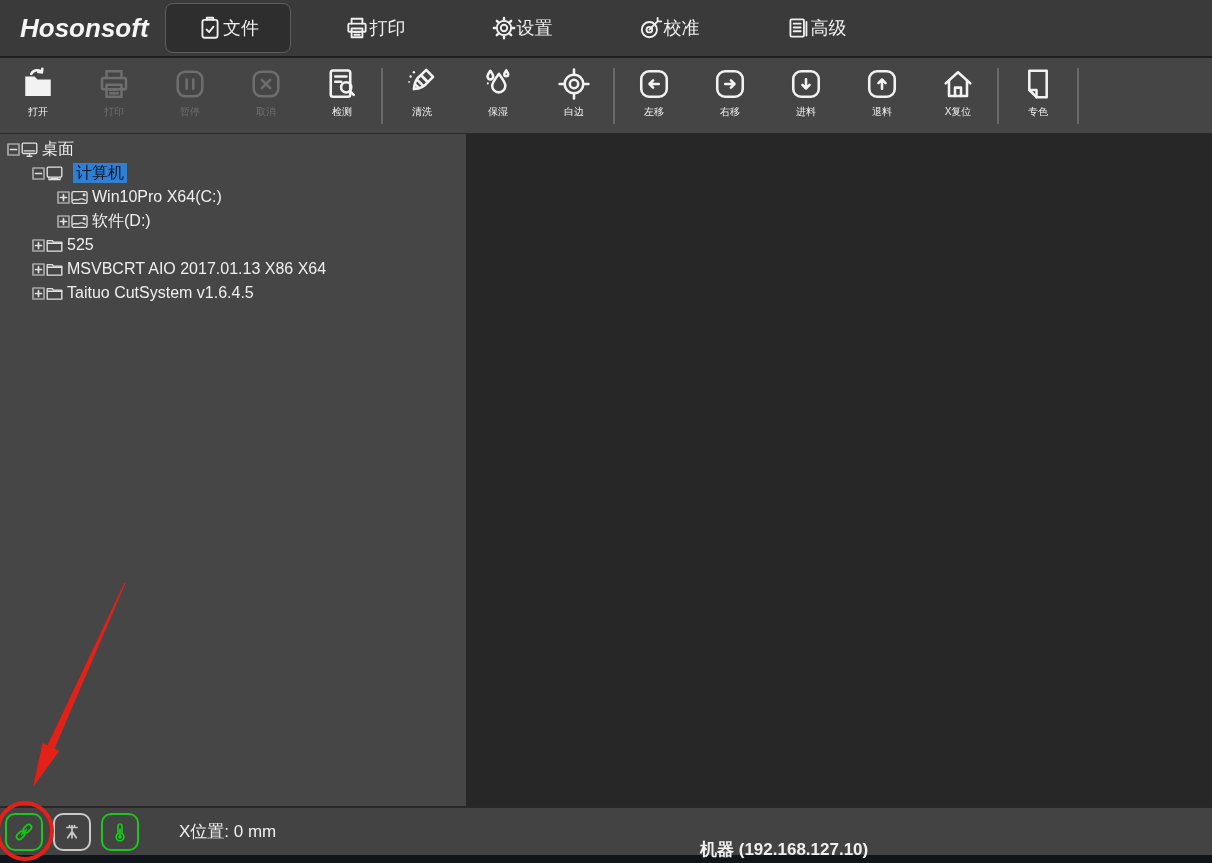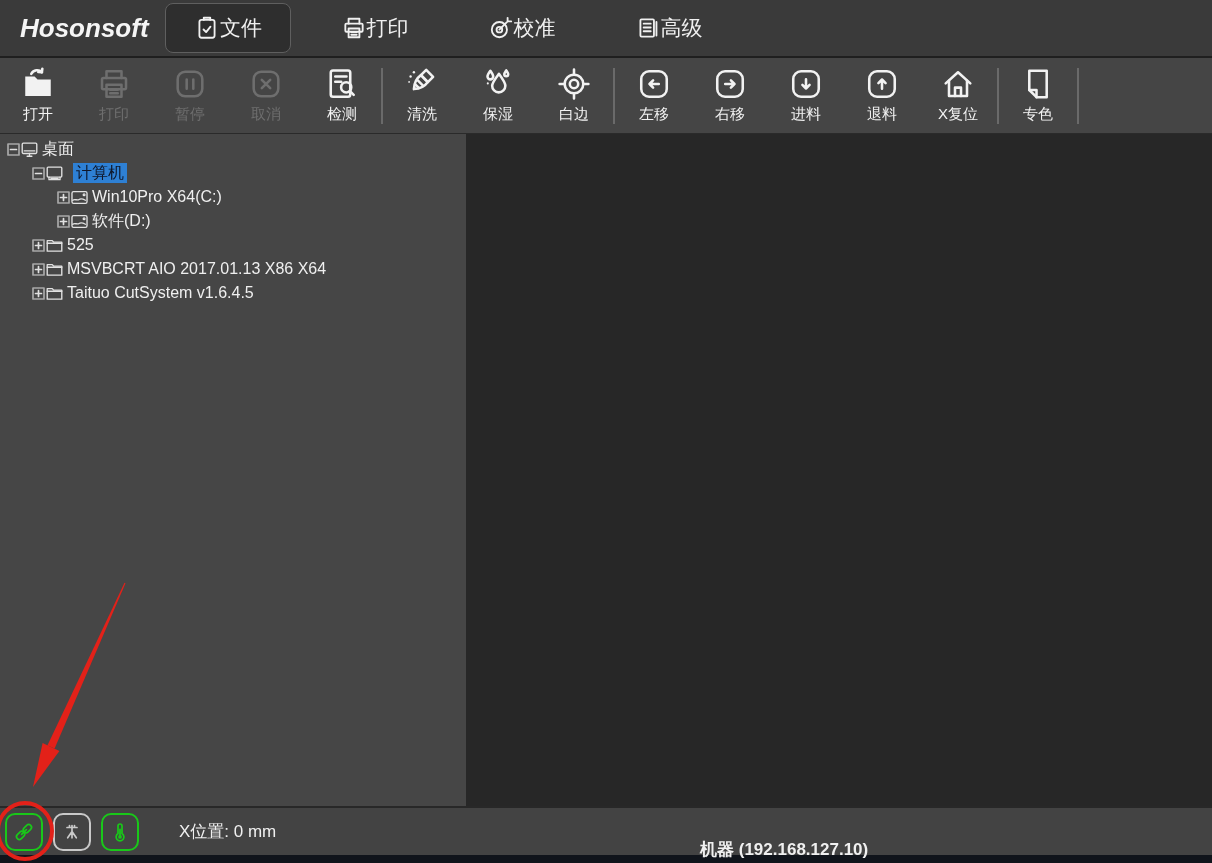--- a/index.html
+++ b/index.html
@@ -6,32 +6,32 @@
   html,body { width:1212px; height:863px; overflow:hidden; background:#272727;
               font-family:"Liberation Sans","DejaVu Sans",sans-serif; }
   .app { position:relative; width:1212px; height:863px; display:flex; flex-direction:column; }
 
   
   .menubar { height:58px; background:#3a3a3a; border-bottom:2px solid #1f1f1f;
              display:flex; align-items:center; color:#f2f2f2; flex:0 0 auto; }
   .logo { width:155px; padding-left:20px; font-size:26px; font-weight:bold; font-style:italic;
           color:#f5f5f5; letter-spacing:0; }
   .tab { width:147px; height:56px; display:flex; align-items:center; justify-content:center;
-         gap:0; font-size:21px; color:#f0f0f0; cursor:default; }
+         gap:0; font-size:18px; color:#f0f0f0; cursor:default; }
   .tab .i { width:26px; height:26px; }
   .tab.selected { width:126px; margin:0 10px; height:50px; background:#2e2e2e;
                   border:1px solid #5f5f5f; border-radius:8px; }
 
   
   .toolbar { height:76px; background:#454545; border-bottom:1px solid #2a2a2a;
              display:flex; align-items:center; flex:0 0 auto; }
   .tool { width:76px; height:72px; display:flex; flex-direction:column; align-items:center;
           justify-content:flex-start; padding-top:6px; gap:3px; color:#f2f2f2; }
   .tool .i { width:36px; height:36px; }
-  .tool .tlbl { font-size:15px; }
+  .tool .tlbl { font-size:10px; }
   .tool.disabled { color:#6e6e6e; }
   .tsep { width:2px; height:56px; background:#6a6a6a; margin:0 1px; align-self:center; }
 
   
   .main { flex:1 1 auto; display:flex; min-height:0; }
   .tree { width:466px; background:#464646; padding-top:3px; color:#efefef; font-size:16px;
           overflow:hidden; }
   .trow { height:24px; display:flex; align-items:center; white-space:nowrap; }
   .trow.lvl0 { padding-left:7px; } .trow.lvl1 { padding-left:32px; } .trow.lvl2 { padding-left:57px; }
   .expander { width:13px; height:13px; flex:0 0 auto; display:inline-flex; }
@@ -86,20 +86,30 @@
     <div class="tab">
       <svg class="i" viewBox="0 0 24 24">
         <path d="M7 8V3.5h10V8"></path>
           <rect x="4" y="8" width="16" height="7.5" rx="1"></rect>
         <rect x="7" y="12.5" width="10" height="8"></rect>
           <path d="M9.5 15.8h5M9.5 18.2h5"></path>
       </svg>
       <span>打印</span>
     </div>
 
+    <div class="tab">
+      <svg class="i" viewBox="0 0 24 24">
+        <circle cx="12" cy="12" r="3"></circle>
+          <circle cx="12" cy="12" r="6.6"></circle>
+        <g stroke-width="2.2">
+            <path d="M12 2.6v2.4M12 19v2.4M2.6 12h2.4M19 12h2.4M5.4 5.4l1.7 1.7M16.9 16.9l1.7 1.7M18.6 5.4l-1.7 1.7M7.1 16.9l-1.7 1.7"></path>
+          </g>
+      </svg>
+      <span>设置</span>
+    </div>
 
     <div class="tab">
       <svg class="i" viewBox="0 0 24 24">
         <circle cx="10.5" cy="13.5" r="7"></circle>
           <circle cx="10.5" cy="13.5" r="2.6"></circle>
         <path d="M10.5 13.5l7.6-7.6M18.1 5.9h3.3M18.1 5.9V2.6"></path>
       </svg>
       <span>校准</span>
     </div>
 

